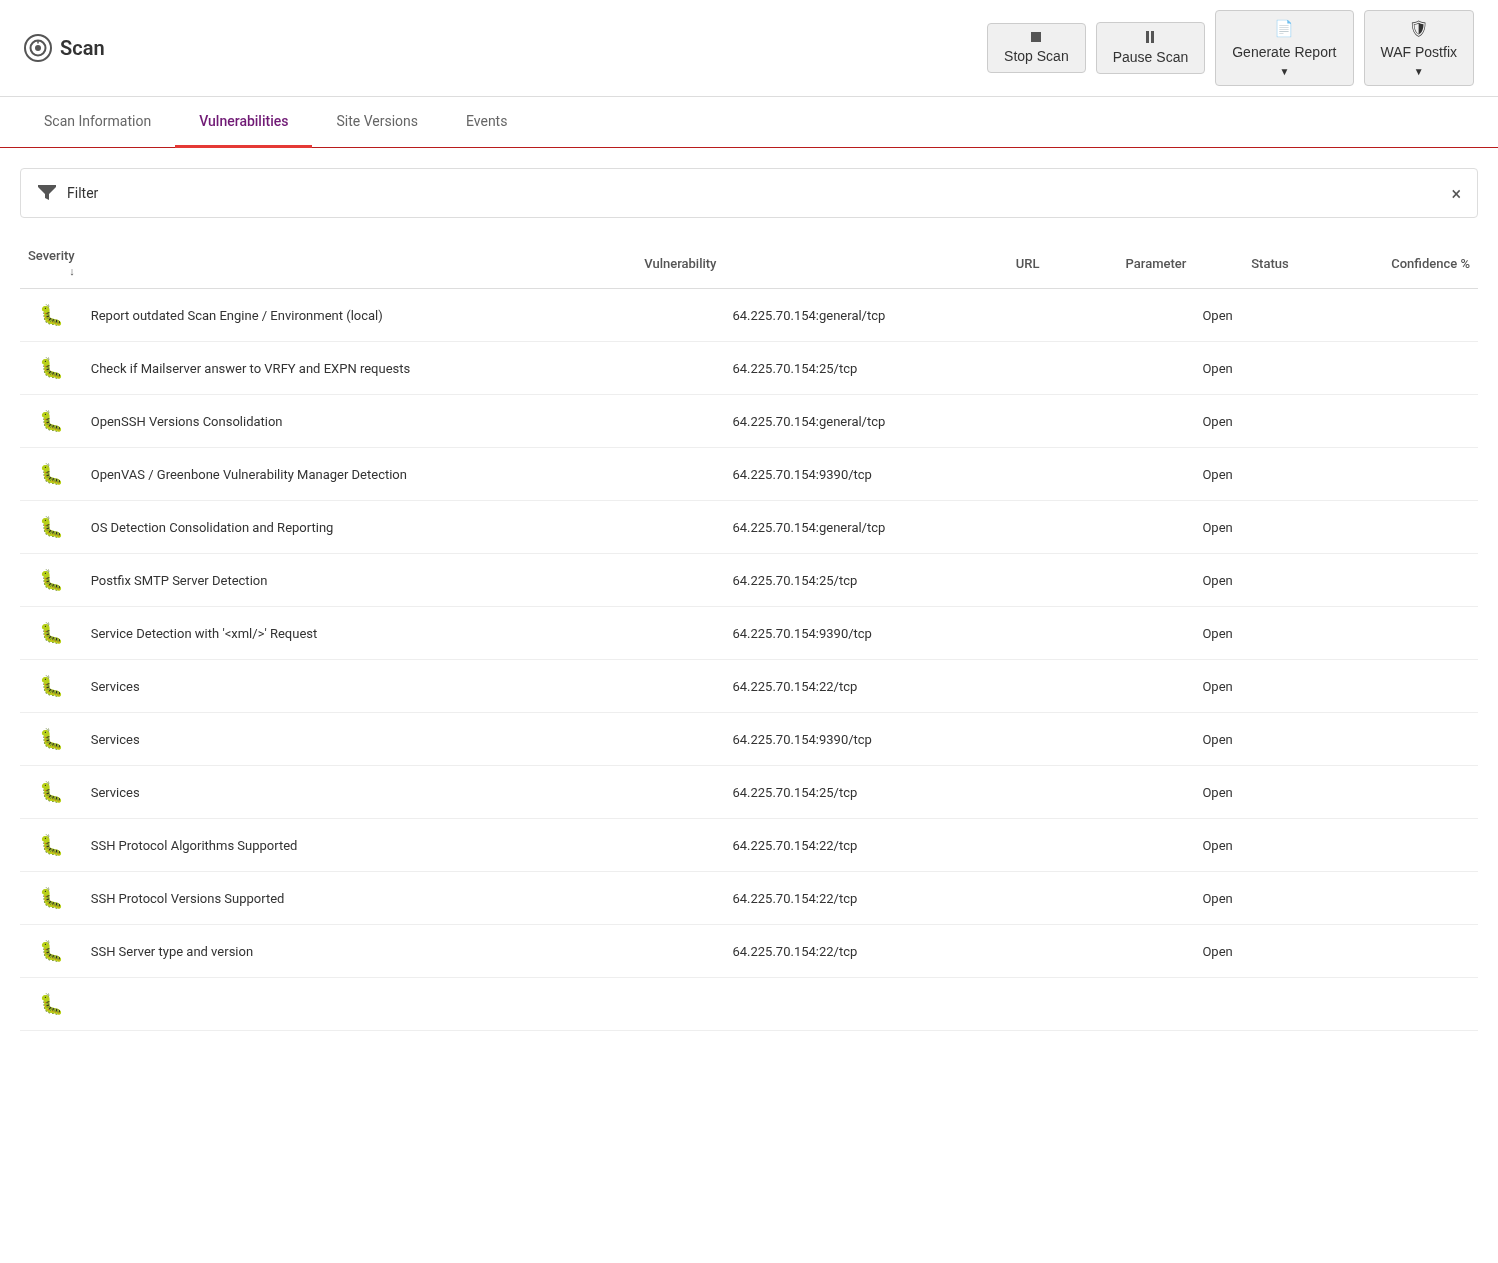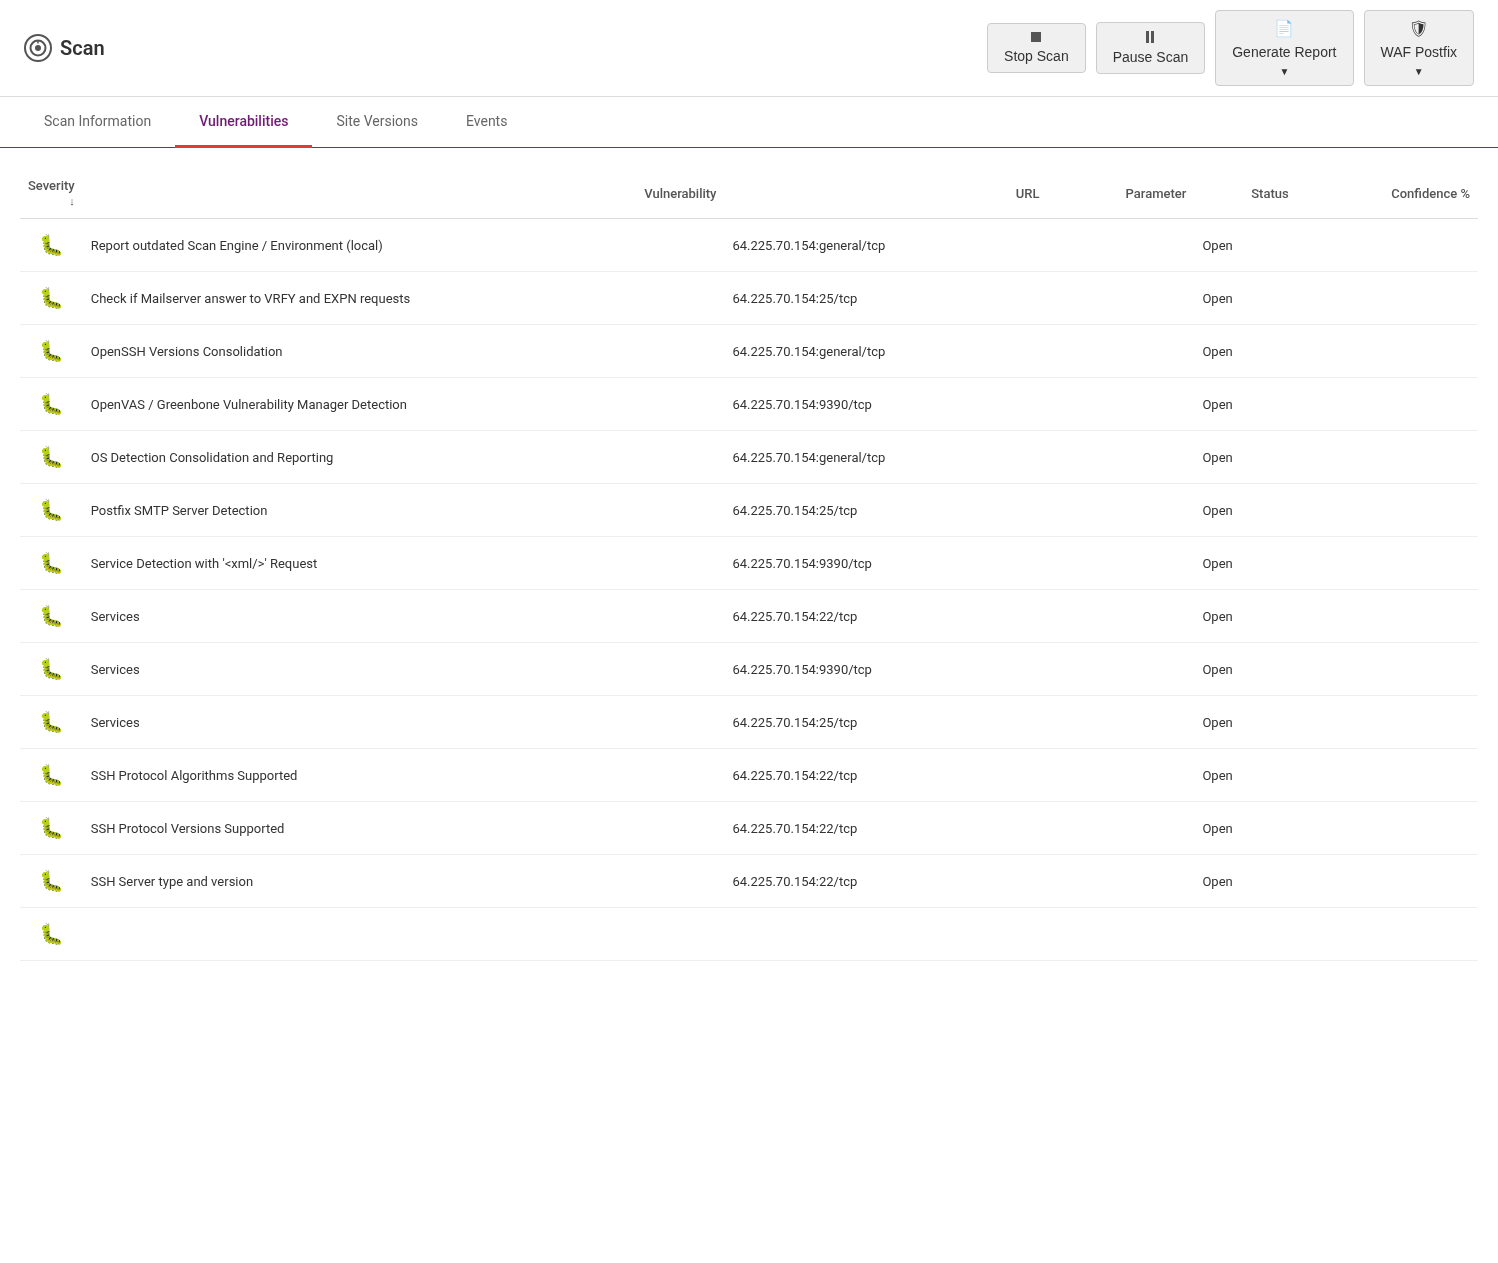--- a/index.html
+++ b/index.html
@@ -214,20 +214,31 @@
   <div class="tab">
     <span>Site Versions</span>
   </div>
   <div class="tab">
     <span>Events</span>
   </div>
 </div>
 
 <div class="main">
 
+  <div class="filter-bar">
+    <div class="filter-left">
+      <span class="filter-icon">
+        <svg width="20" height="20" viewBox="0 0 20 20" fill="#555">
+          <path d="M1 4h18v2l-7 7v6l-4-2v-4L1 6V4z"></path>
+        </svg>
+      </span>
+      <span>Filter</span>
+    </div>
+    <span class="filter-close">×</span>
+  </div>
 
   <table class="vuln-table">
     <thead>
       <tr>
         <th class="sortable td-severity">
           <span>Severity</span>
           <span class="sort-arrow">↓</span>
         </th>
         <th class="td-vuln">
           <span>Vulnerability</span>

